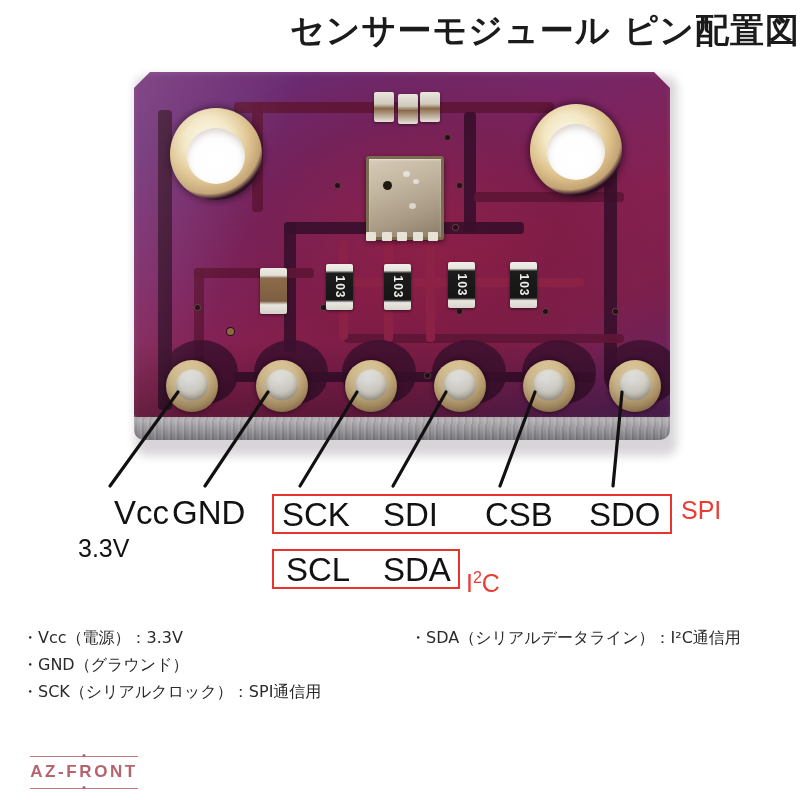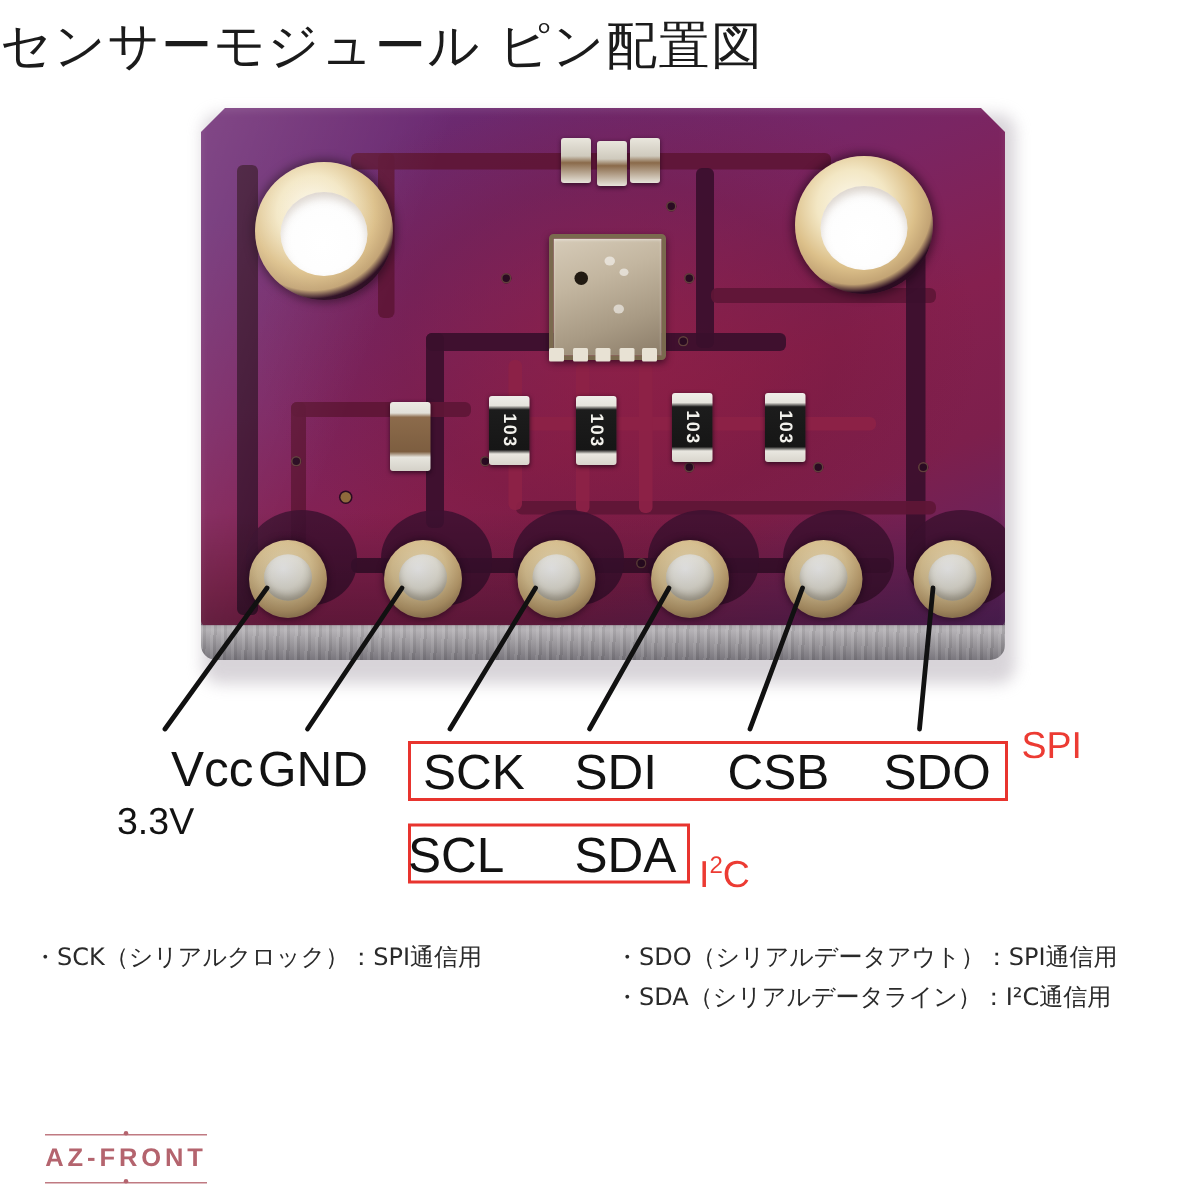--- a/index.html
+++ b/index.html
@@ -12,26 +12,26 @@
     overflow: hidden;
     font-family: "Liberation Sans", "DejaVu Sans", sans-serif;
     color: #1a1a1a;
   }
 
   
   #title {
     position: absolute;
     left: 0; top: 8px;
     width: 800px;
-    text-align: left;
+    text-align: right;
     font-size: 34px;
     letter-spacing: 1px;
     color: #1b1b1b;
     font-family: "DejaVu Sans", "Liberation Sans", sans-serif;
-    font-weight: 400;
+    font-weight: 700;
     white-space: nowrap;
   }
 
   
   #photo {
     position: absolute;
     left: 120px; top: 58px;
     width: 560px; height: 390px;
   }
 
@@ -390,32 +390,33 @@
 
 <div class="pinlabel" style="left:78px;  top:494px;margin-left:36px;">Vcc</div>
 <div class="sub33" style="left:78px;  top:534px;">3.3V</div>
 <div class="pinlabel" style="left:172px; top:494px;">GND</div>
 
 <div class="redbox" style="left:272px; top:494px; width:400px; height:40px;"></div>
 <div class="pinlabel" style="left:282px; top:496px;">SCK</div>
 <div class="pinlabel" style="left:383px; top:496px;">SDI</div>
 <div class="pinlabel" style="left:485px; top:496px;">CSB</div>
 <div class="pinlabel" style="left:589px; top:496px;">SDO</div>
-<div class="busname" style="left:681px; top:483px;">SPI</div>
+<div class="busname" style="left:681px; top:496px;">SPI</div>
 
 <div class="redbox" style="left:272px; top:549px; width:188px; height:40px;"></div>
-<div class="pinlabel" style="left:272px; top:551px;">SCL</div>
+<div class="pinlabel" style="left:286px; top:551px;">SCL</div>
 <div class="pinlabel" style="left:383px; top:551px;">SDA</div>
 <div class="busname" style="left:466px; top:569px;"><span>I</span><sup>2</sup><span>C</span></div>
 
 <div class="desc" style="left:22px; top:624px;">
+  <span class="li">・Vcc（電源）：3.3V</span>
+  <span class="li">・GND（グラウンド）</span>
   <span class="li">・SCK（シリアルクロック）：SPI通信用</span>
 </div>
 <div class="desc" style="left:410px; top:624px;">
-  <span class="li">・SDO（シリアルデータアウト）：SPI通信用</span>
   <span class="li">・SDA（シリアルデータライン）：I²C通信用</span>
 </div>
 
 <div id="logo">
   <div class="lg-rule"></div>
   <div class="lg-text">AZ-FRONT</div>
   <div class="lg-rule"></div>
 </div>
 
 </body></html>

